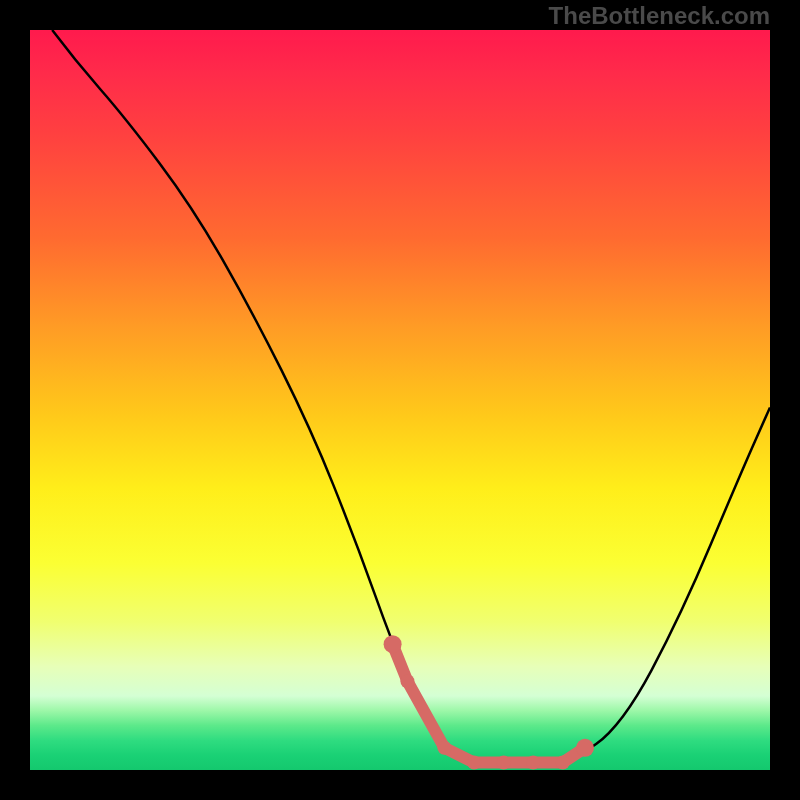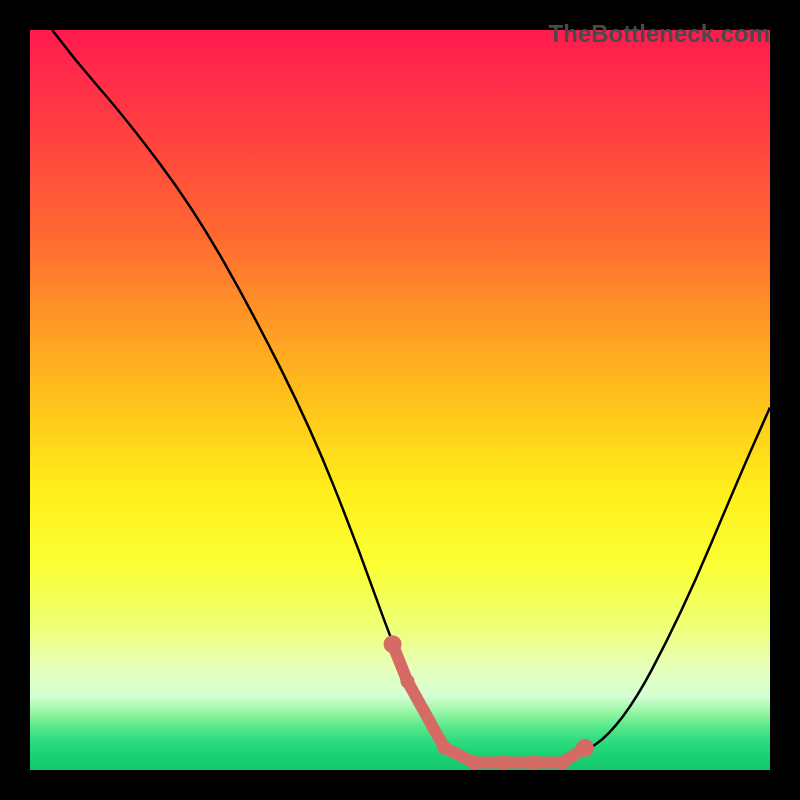--- a/index.html
+++ b/index.html
@@ -37,21 +37,21 @@
       #2fdc80 96%,
       #1ad175 98%,
       #14c86e 100%);
   }
   .svg-layer {
     position: absolute;
     inset: 0;
   }
   .watermark {
     position: absolute;
-    top: 20px;
+    top: 2px;
     right: 30px;
     font-family: Arial, Helvetica, sans-serif;
     font-size: 24px;
     font-weight: 600;
     color: #4a4a4a;
   }
 </style>
 </head>
 <body>
 

